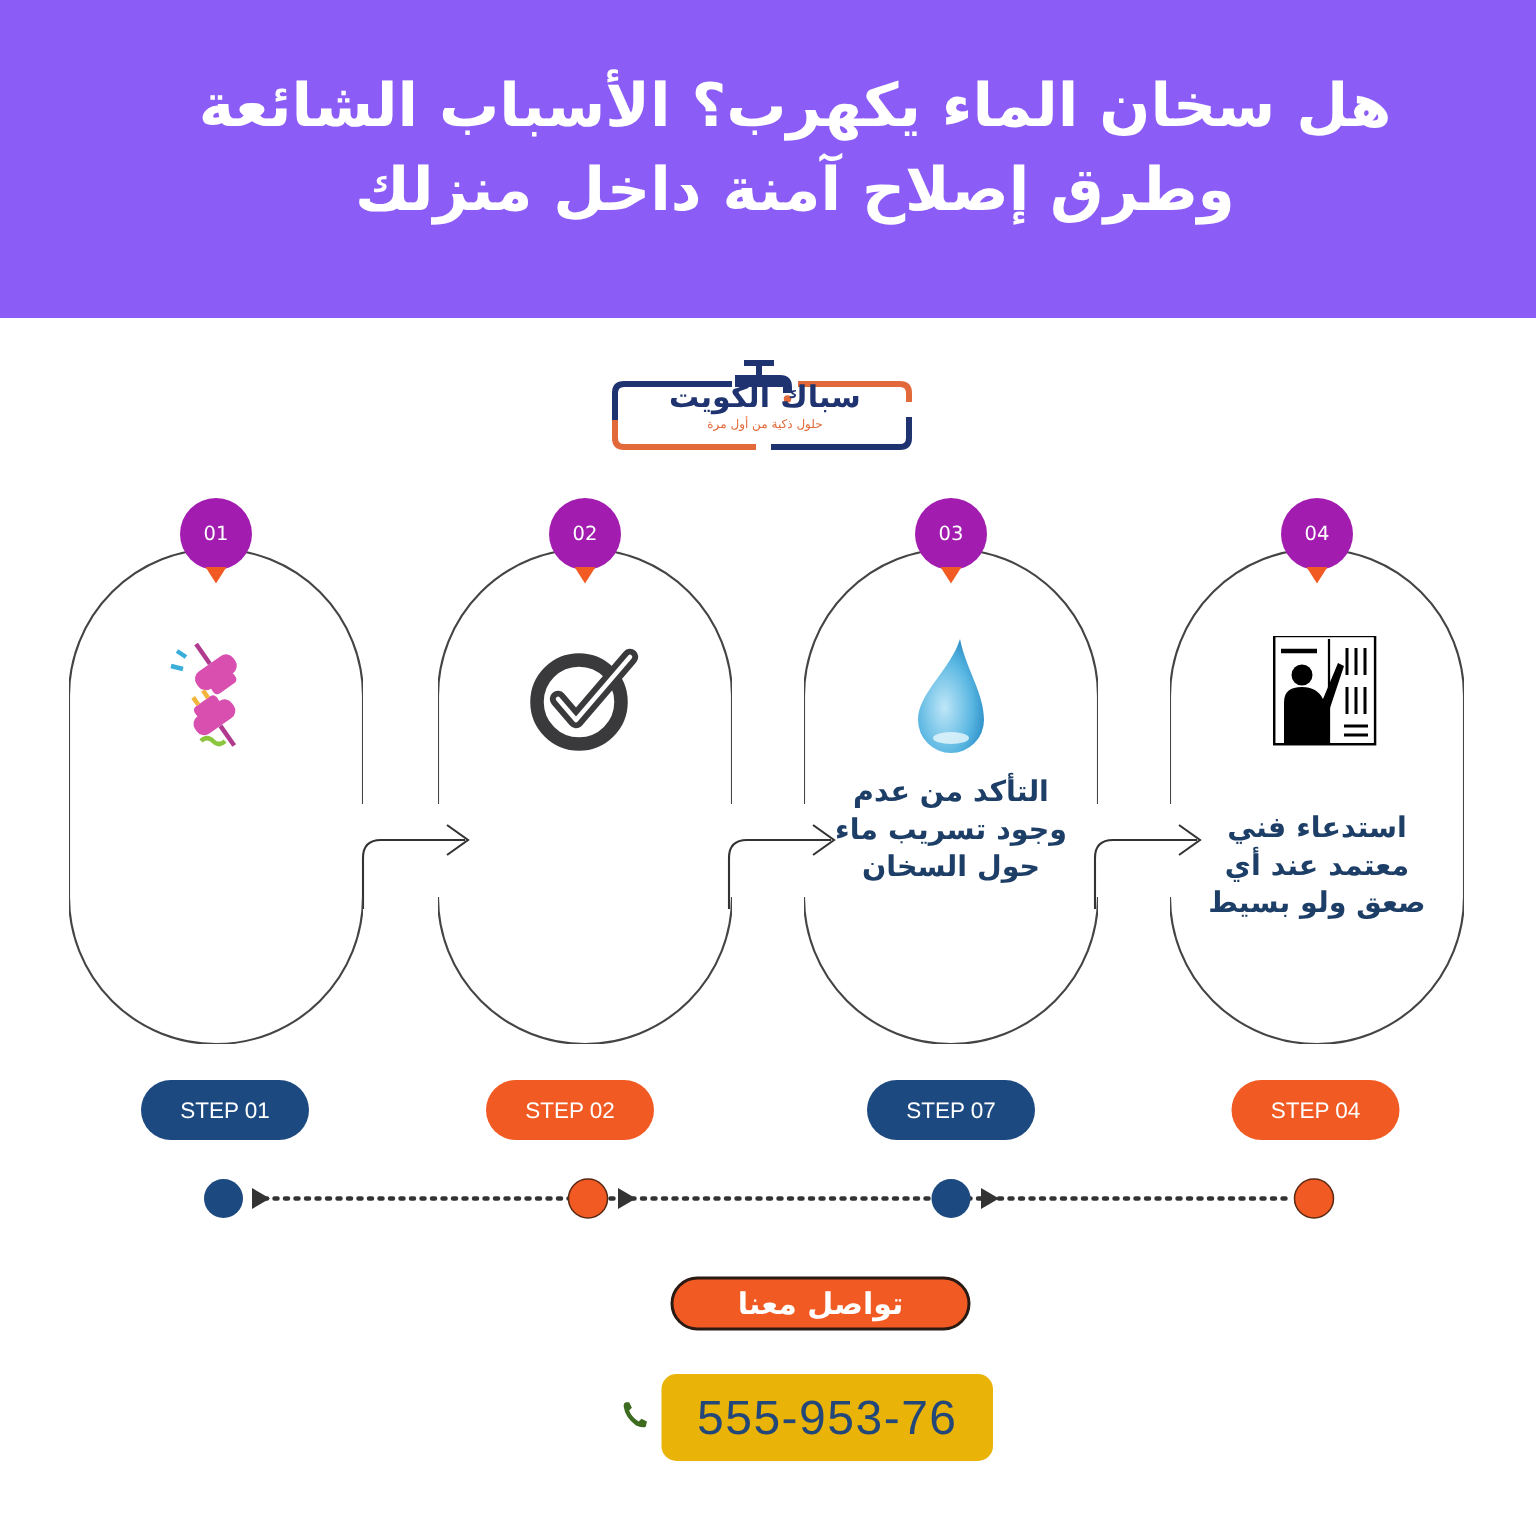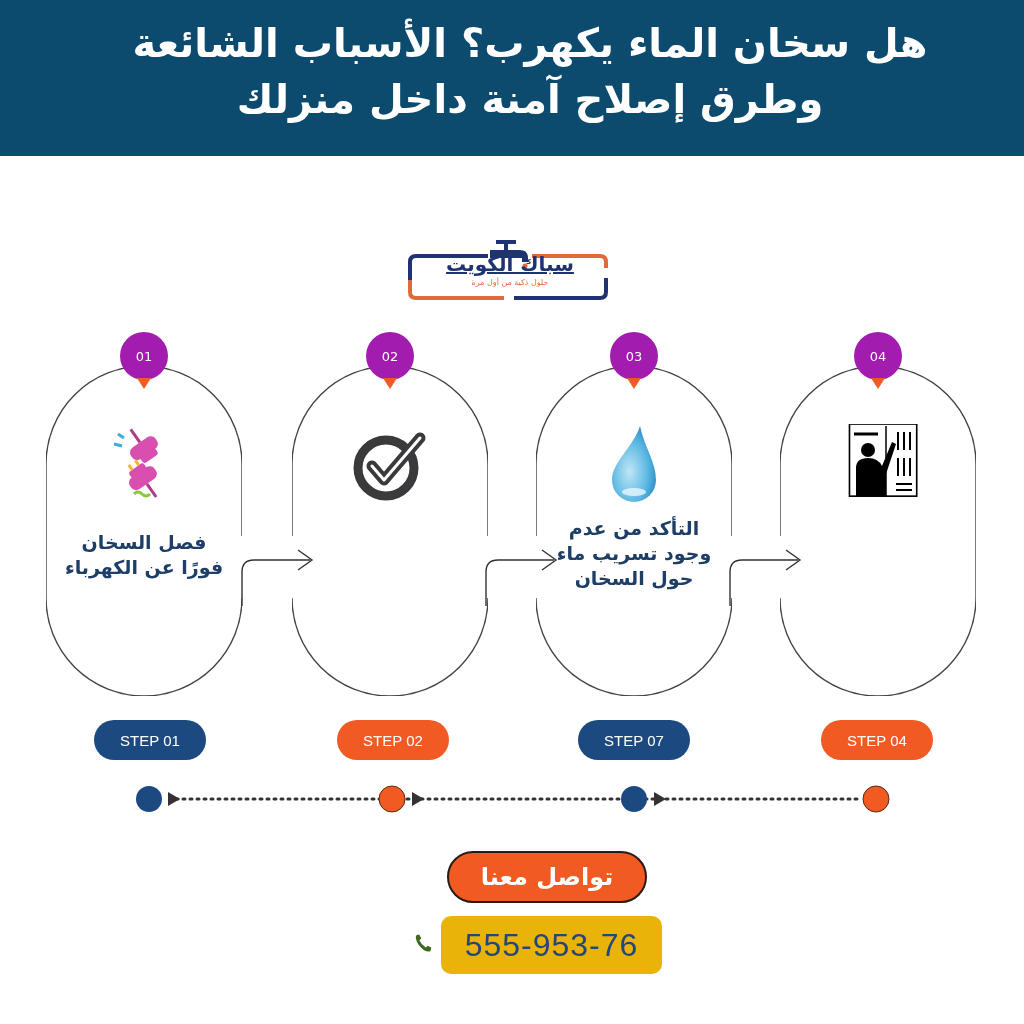--- a/index.html
+++ b/index.html
@@ -1,34 +1,34 @@
 <!DOCTYPE html>
 <html><head>
 <meta charset="utf-8">
 <style>
   * { box-sizing: border-box; margin: 0; padding: 0; }
   html, body { width: 1024px; height: 1024px; background: #ffffff; overflow: hidden; }
   body { position: relative; font-family: "DejaVu Sans", sans-serif; }
 
   .header {
-    position: absolute; left: 0; top: 0; width: 1024px; height: 156px;
-    background: #0c4a6e;
+    position: absolute; left: 0; top: 0; width: 1024px; height: 212px;
+    background: #8b5cf6;
     display: flex; align-items: center; justify-content: center; padding-left: 36px;
   }
   .header-title {
     color: #ffffff; direction: rtl; text-align: center;
     font-family: "DejaVu Sans", sans-serif; font-weight: bold;
     font-size: 40px; line-height: 56px; width: 820px; margin-top: -14px;
   }
 
   
   .logo { position: absolute; left: 404px; top: 238px; width: 212px; height: 66px; }
   .logo-text {
     position: absolute; left: 0; width: 212px; top: 14px; text-align: center;
-    direction: rtl; color: #1f3370; font-weight: bold; font-size: 20px; letter-spacing: 2px; text-decoration: underline;
+    direction: rtl; color: #1f3370; font-weight: bold; font-size: 20px; letter-spacing: 2px;
   }
   .logo-sub {
     position: absolute; left: 0; width: 212px; top: 40px; text-align: center;
     direction: rtl; color: #e26a3a; font-size: 8px;
   }
 
   
   .card {
     position: absolute; top: 366px; width: 196px; height: 330px;
   }
@@ -52,23 +52,23 @@
   .connectors { position: absolute; left: 0; top: 0; width: 1024px; height: 1024px; pointer-events: none; }
 
   .step-pill {
     position: absolute; top: 720px; width: 112px; height: 40px; border-radius: 20px;
     color: #fff; font-family: "Liberation Sans", sans-serif; font-size: 15px;
     display: flex; align-items: center; justify-content: center;
   }
   .timeline { position: absolute; left: 0; top: 780px; width: 1024px; height: 40px; }
 
   .contact-btn {
-    position: absolute; left: 447px; top: 851px; width: 200px; height: 52px;
+    position: absolute; left: 447px; top: 851px; width: 200px; height: 36px;
     border-radius: 26px; background: #f15a22; border: 2px solid #2a1a14;
-    color: #fff; font-weight: bold; font-size: 24px; direction: rtl;
+    color: #fff; font-weight: bold; font-size: 20px; direction: rtl;
     display: flex; align-items: center; justify-content: center;
   }
   .phone-box {
     position: absolute; left: 441px; top: 916px; width: 221px; height: 58px;
     border-radius: 10px; background: #eab308;
     color: #24477a; font-family: "Liberation Sans", sans-serif; font-size: 32px;
     display: flex; align-items: center; justify-content: center; letter-spacing: 1px;
   }
   .phone-icon { position: absolute; left: 413px; top: 932px; width: 22px; height: 22px; }
 </style>
@@ -117,21 +117,20 @@
       <line x1="31" y1="58" x2="31" y2="74" stroke="#b03a8e" stroke-width="3"></line>
       <rect x="34" y="20" width="30" height="14" rx="6" fill="#d94fb0"></rect>
       <rect x="40" y="32" width="18" height="8" rx="3" fill="#d94fb0"></rect>
       <line x1="49" y1="20" x2="49" y2="4" stroke="#b03a8e" stroke-width="3"></line>
       <line x1="27" y1="38" x2="27" y2="32" stroke="#f2b43a" stroke-width="3"></line>
       <line x1="35" y1="38" x2="35" y2="32" stroke="#f2b43a" stroke-width="3"></line>
     </g>
     <path d="M14 10 l6 4 M10 20 l8 2" stroke="#3aaed8" stroke-width="3"></path>
     <path d="M30 70 q4 -4 8 0 q4 4 8 0" stroke="#8cc63f" stroke-width="3" fill="none"></path>
   </svg>
-  <div class="card-text" style="top:164px;">فصل السخان فورًا عن الكهرباء</div>
 </div>
 
 <div class="card" style="left:292px;">
   <svg class="outline" width="196" height="330" viewBox="0 0 196 330">
     <path d="M196 170 V98 A98 98 0 0 0 0 98 V170 M0 236 V232 A98 98 0 0 0 196 232 V240" stroke="#444" stroke-width="1.4" fill="none"></path>
   </svg>
   <div class="badge">02</div>
   <svg class="card-icon" viewBox="0 0 80 80">
     <circle cx="36" cy="44" r="28" stroke="#3a3a3c" stroke-width="9" fill="none"></circle>
     <path d="M22 42 L34 56 L70 14" stroke="#3a3a3c" stroke-width="11" fill="none" stroke-linecap="round" stroke-linejoin="round"></path>
@@ -165,24 +164,25 @@
   <div class="badge">04</div>
   <svg class="card-icon" viewBox="0 0 80 80">
     <rect x="14" y="0" width="82" height="88" fill="none" stroke="#000" stroke-width="2" transform="scale(0.82)"></rect>
     <line x1="48" y1="2" x2="48" y2="72" stroke="#000" stroke-width="1.5"></line>
     <path d="M16 10 H40" stroke="#000" stroke-width="3"></path>
     <circle cx="30" cy="26" r="7" fill="#000"></circle>
     <path d="M18 72 V44 Q18 34 30 34 Q40 34 44 42 L54 18 L58 20 L48 50 V72 Z" fill="#000"></path>
     <path d="M60 8 V26 M66 8 V26 M72 8 V26 M60 34 V52 M66 34 V52 M72 34 V52" stroke="#000" stroke-width="2"></path>
     <path d="M58 60 H74 M58 66 H74" stroke="#000" stroke-width="2"></path>
   </svg>
+  <div class="card-text" style="top:174px;">استدعاء فني معتمد عند أي صعق ولو بسيط</div>
 </div>
 
 <div class="step-pill" style="left:94px; background:#1c4a80;">STEP 01</div>
-<div class="step-pill" style="left:337px; background:#f15a22;">STEP 02</div>
+<div class="step-pill" style="left:324px; background:#f15a22;">STEP 02</div>
 <div class="step-pill" style="left:578px; background:#1c4a80;">STEP 07</div>
 <div class="step-pill" style="left:821px; background:#f15a22;">STEP 04</div>
 
 <svg class="timeline" viewBox="0 780 1024 40">
   <line x1="176" y1="799" x2="862" y2="799" stroke="#333" stroke-width="3" stroke-dasharray="2 5" stroke-linecap="round"></line>
   <circle cx="149" cy="799" r="13" fill="#1c4a80"></circle>
   <path d="M168 792 L180 799 L168 806 Z" fill="#333"></path>
   <circle cx="392" cy="799" r="13" fill="#f15a22" stroke="#5a2a14" stroke-width="1"></circle>
   <path d="M412 792 L424 799 L412 806 Z" fill="#333"></path>
   <circle cx="634" cy="799" r="13" fill="#1c4a80"></circle>

